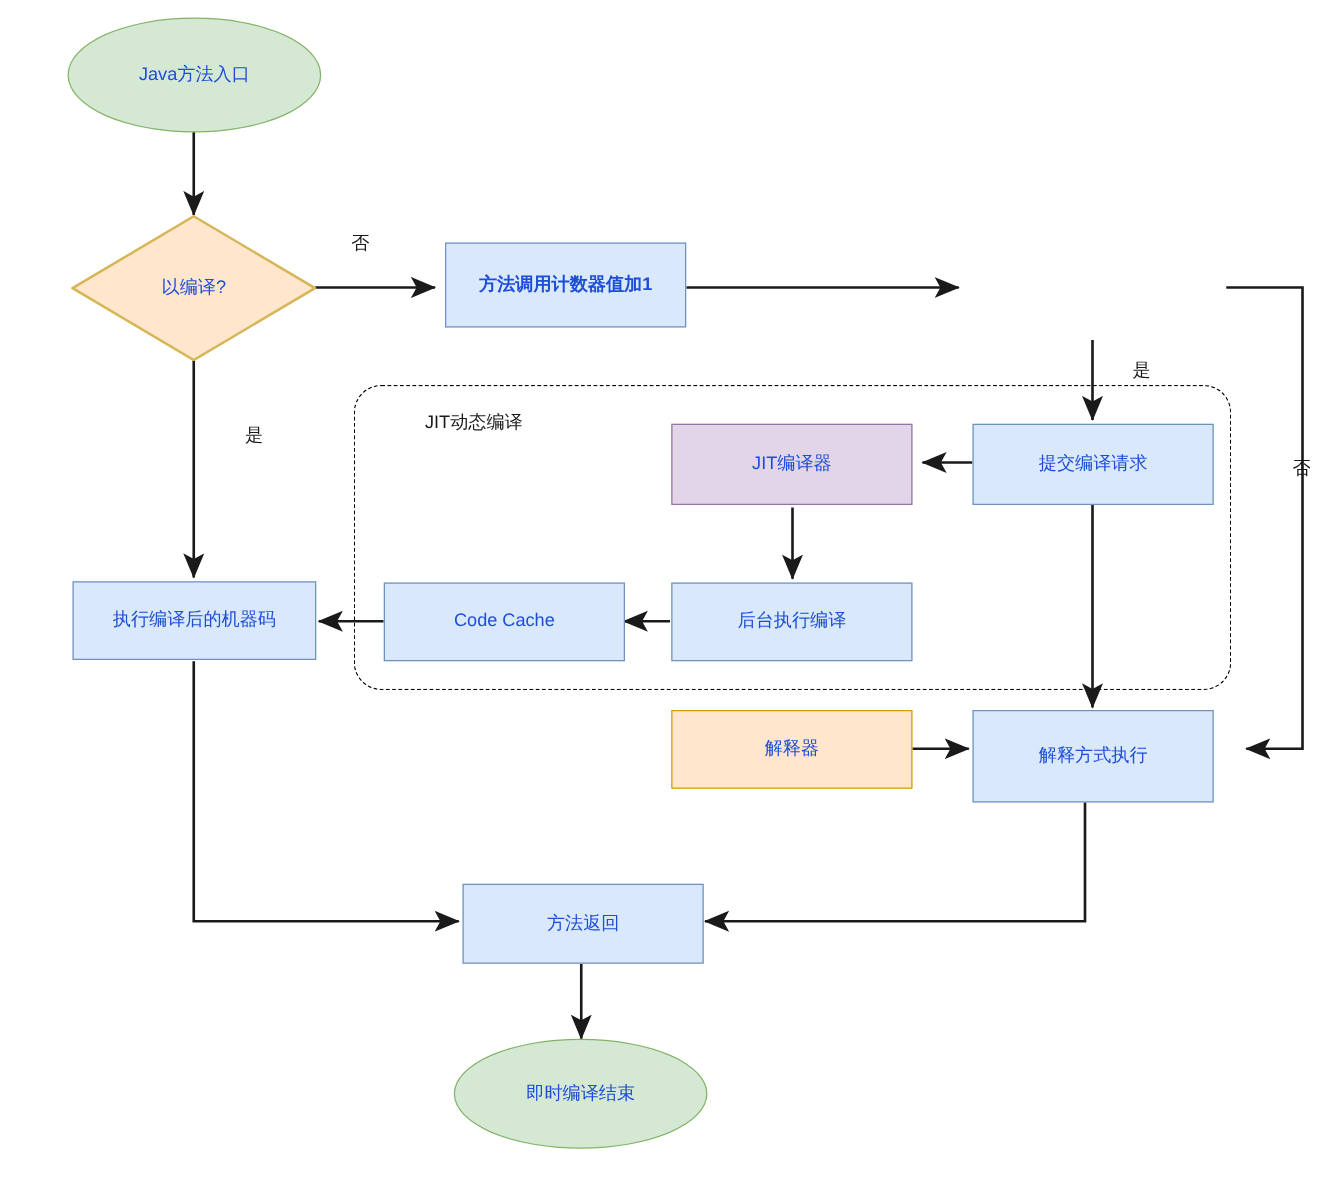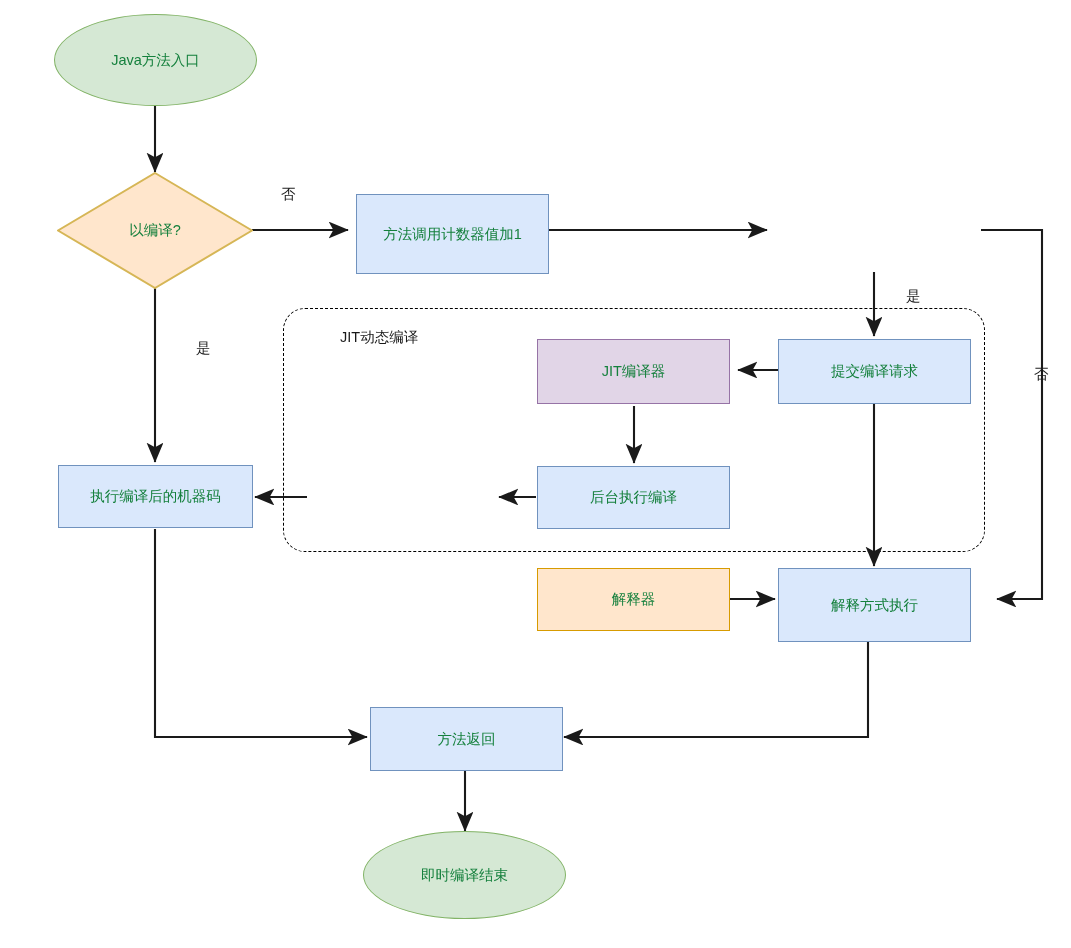--- a/index.html
+++ b/index.html
@@ -22,21 +22,21 @@
     pointer-events:none;
   }
   .node{
     position:absolute;
     box-sizing:border-box;
     display:flex;
     align-items:center;
     justify-content:center;
     text-align:center;
     font-size:14.5px;
-    color:#15803d;
+    color:#1d4ed8;
     line-height:1.25;
     white-space:nowrap;
   }
   .node.proc{
     border:1.3px solid #7092be;
     background:#dae8fc;
   }
   .node.term{
     border:1.3px solid #82b366;
     background:#d5e8d4;
@@ -135,37 +135,40 @@
     <span>Java方法入口</span>
   </div>
 
   <div class="node dec" style="left:57px; top:172px; width:196px; height:117px;">
     <svg class="dec-shape" viewBox="0 0 196 117" preserveAspectRatio="none">
       <polygon points="98,1 195,58.5 98,116 1,58.5" fill="#ffe6cc" stroke="#d6b656" stroke-width="2"></polygon>
     </svg>
     <span class="dec-label">以编译?</span>
   </div>
 
-  <div class="node proc" style="left:356px; top:194px; width:193px; height:80px;">
+  <div class="node proc" style="left:356px; top:194px; width:193px; height:68px;font-weight:bold;">
     <span>方法调用计数器值加1</span>
   </div>
 
 
   <div class="node proc" style="left:778px; top:339px; width:193px; height:65px;text-align:right;">
     <span>提交编译请求</span>
   </div>
 
   <div class="node jitbox" style="left:537px; top:339px; width:193px; height:65px;">
     <span>JIT编译器</span>
   </div>
 
   <div class="node proc" style="left:537px; top:466px; width:193px; height:63px;">
     <span>后台执行编译</span>
   </div>
 
+  <div class="node proc" style="left:307px; top:466px; width:193px; height:63px;">
+    <span>Code Cache</span>
+  </div>
 
   <div class="node proc" style="left:58px; top:465px; width:195px; height:63px;">
     <span>执行编译后的机器码</span>
   </div>
 
   <div class="node interp" style="left:537px; top:568px; width:193px; height:63px;">
     <span>解释器</span>
   </div>
 
   <div class="node proc" style="left:778px; top:568px; width:193px; height:74px;">

